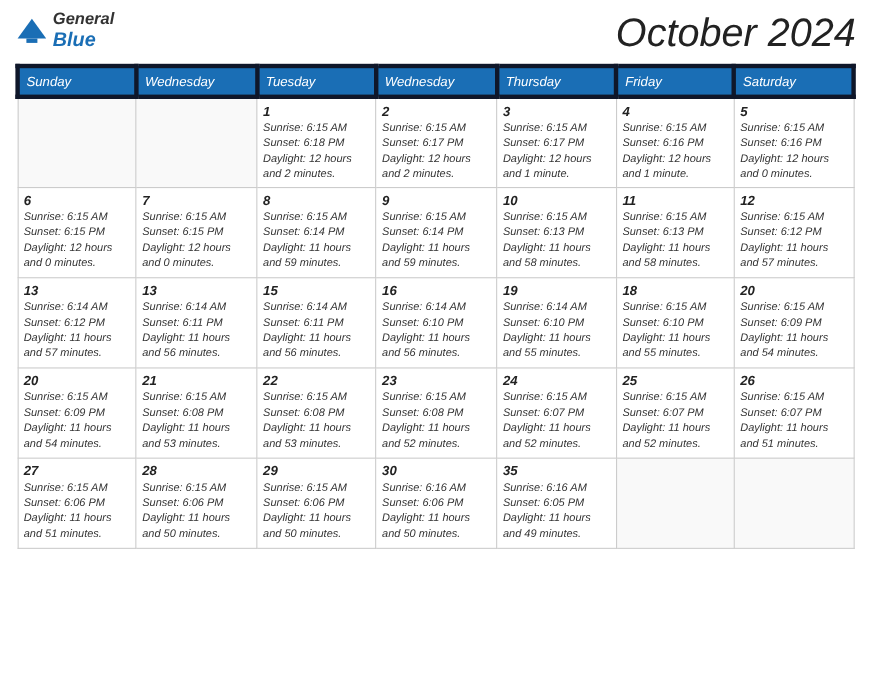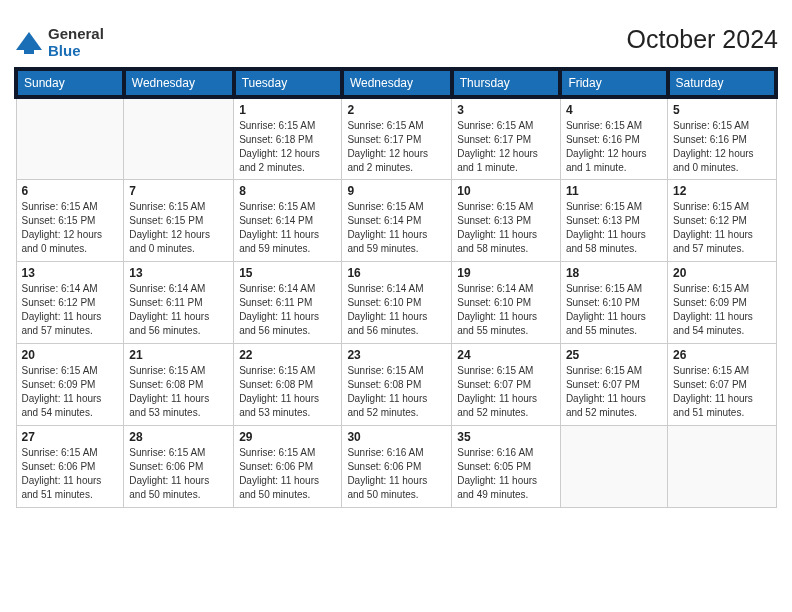--- a/index.html
+++ b/index.html
@@ -7,21 +7,22 @@
       font-family: Arial, sans-serif;
       background: #fff;
       width: 792px;
       min-height: 612px;
       padding: 0;
     }
     .page {
       width: 792px;
       min-height: 612px;
       background: #fff;
-      padding: 26px 14px 14px 14px;
+      padding: 10px 14px 14px 14px;
+      font-style: italic;
     }
     .header {
       display: flex;
       justify-content: space-between;
       align-items: flex-start;
       margin-bottom: 8px;
     }
     .logo {
       display: flex;
       align-items: center;
@@ -31,33 +32,33 @@
       display: flex;
       flex-direction: column;
       line-height: 1.1;
     }
     .logo-general {
       font-size: 15px;
       font-weight: bold;
       color: #333;
     }
     .logo-blue {
-      font-size: 15px;
+      font-size: 18px;
       font-weight: bold;
       color: #1a6eb5;
     }
     .logo-icon {
       width: 30px;
       height: 30px;
     }
     .title-block {
       text-align: right;
     }
     .month-title {
-      font-size: 25px;
+      font-size: 36px;
       font-weight: normal;
       color: #222;
       line-height: 1.1;
       margin-left: 44px;
     }
     .location {
       font-size: 16px;
       color: #444;
     }
     .calendar {

